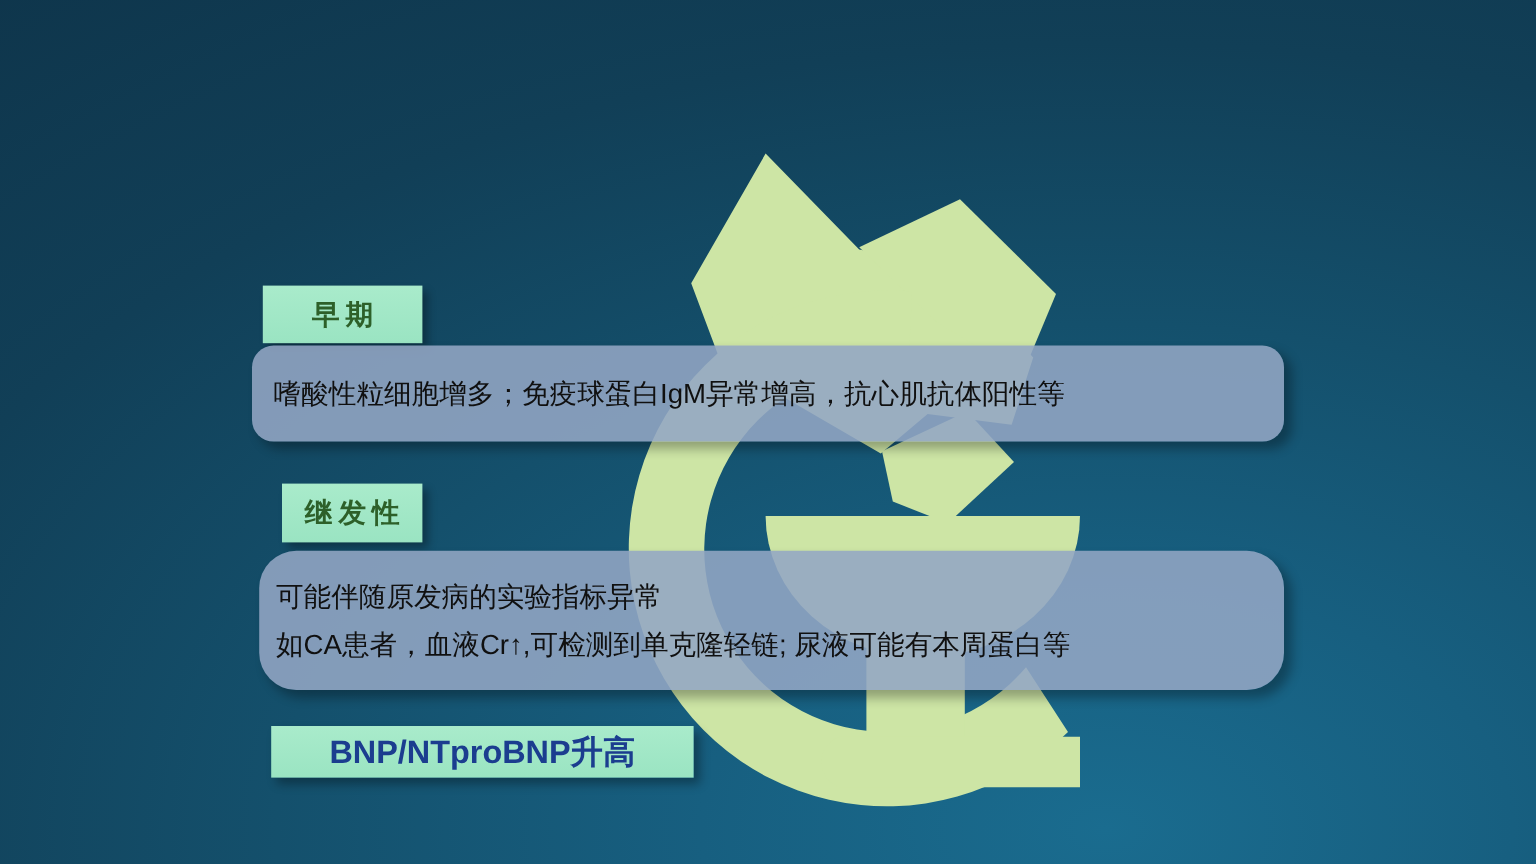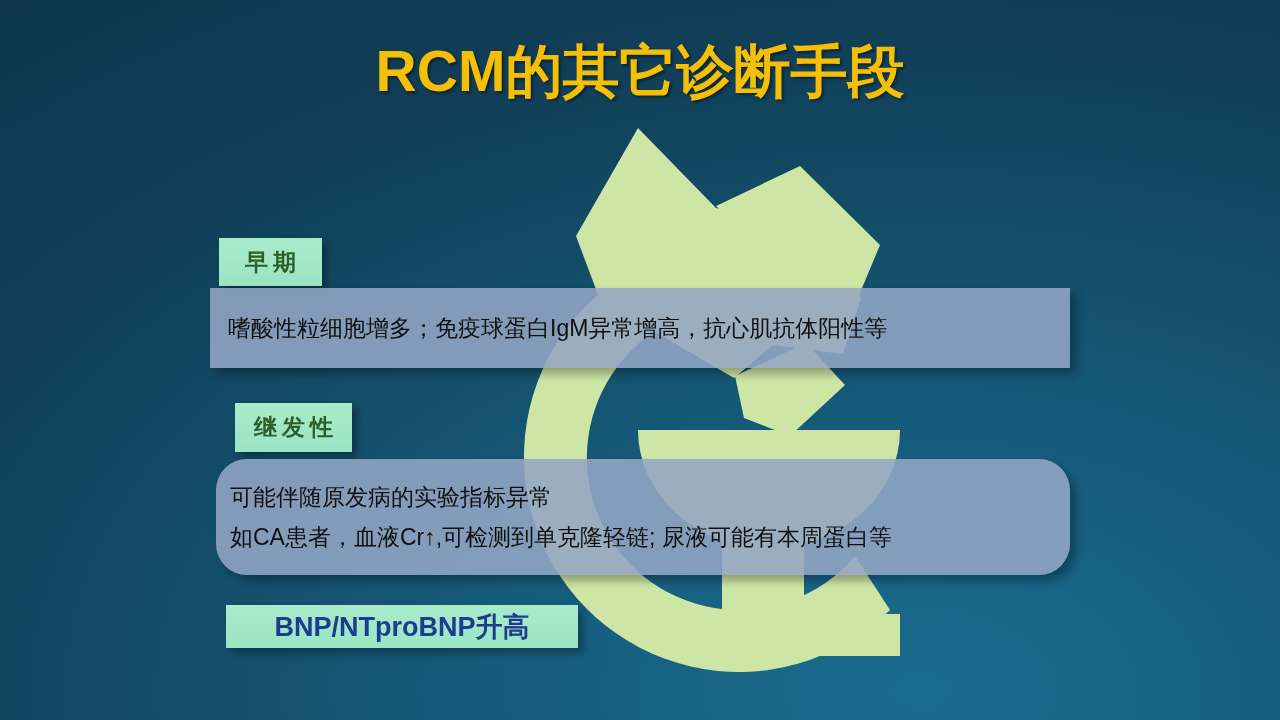--- a/index.html
+++ b/index.html
@@ -50,39 +50,40 @@
     font-family: "DejaVu Serif", "Liberation Serif", serif;
     font-weight: bold;
     font-size: 23px;
     letter-spacing: 5px;
     display: flex;
     align-items: center;
     justify-content: center;
     box-shadow: 5px 5px 7px rgba(0,0,0,0.33);
     text-indent: 5px;
   }
-  #tag-early   { left: 219px; top: 238px; width: 103px; height: 48px; }
+  #tag-early   { left: 219px; top: 238px; width: 133px; height: 48px; }
   #tag-second  { left: 235px; top: 403px; width: 117px; height: 49px; }
 
   
   .content-box {
     position: absolute;
     background: rgba(147,166,196,0.88);
     box-shadow: 6px 6px 9px rgba(0,0,0,0.30);
     color: #101010;
     font-size: 23px;
     line-height: 1.32;
     display: flex;
     flex-direction: column;
     justify-content: center;
     box-sizing: border-box;
   }
   #box-early {
     left: 210px; top: 288px; width: 860px; height: 80px;
     padding: 0 0 0 18px;
+    border-radius: 18px;
   }
   #box-second {
     left: 216px; top: 459px; width: 854px; height: 116px;
     padding: 0 0 0 14px;
     border-radius: 31px;
   }
   #box-second .line { margin: 5px 0; }
 
   
   #bnp {
@@ -118,21 +119,20 @@
                Z"></path>
 
       <path d="M 638,430 L 900,430 A 131,118 0 0 1 638,430 Z"></path>
 
       <rect x="722" y="540" width="82" height="82"></rect>
 
       <path d="M 700,614 L 900,614 L 900,656 L 700,656 A 22,22 0 0 1 700,614 Z"></path>
     </g>
   </svg>
 
-  <div id="title">RCM的其它诊断手段</div>
 
   <div class="tag" id="tag-early">早期</div>
 
   <div class="content-box" id="box-early">
     <div class="line">嗜酸性粒细胞增多；免疫球蛋白IgM异常增高，抗心肌抗体阳性等</div>
   </div>
 
   <div class="tag" id="tag-second">继发性</div>
 
   <div class="content-box" id="box-second">

